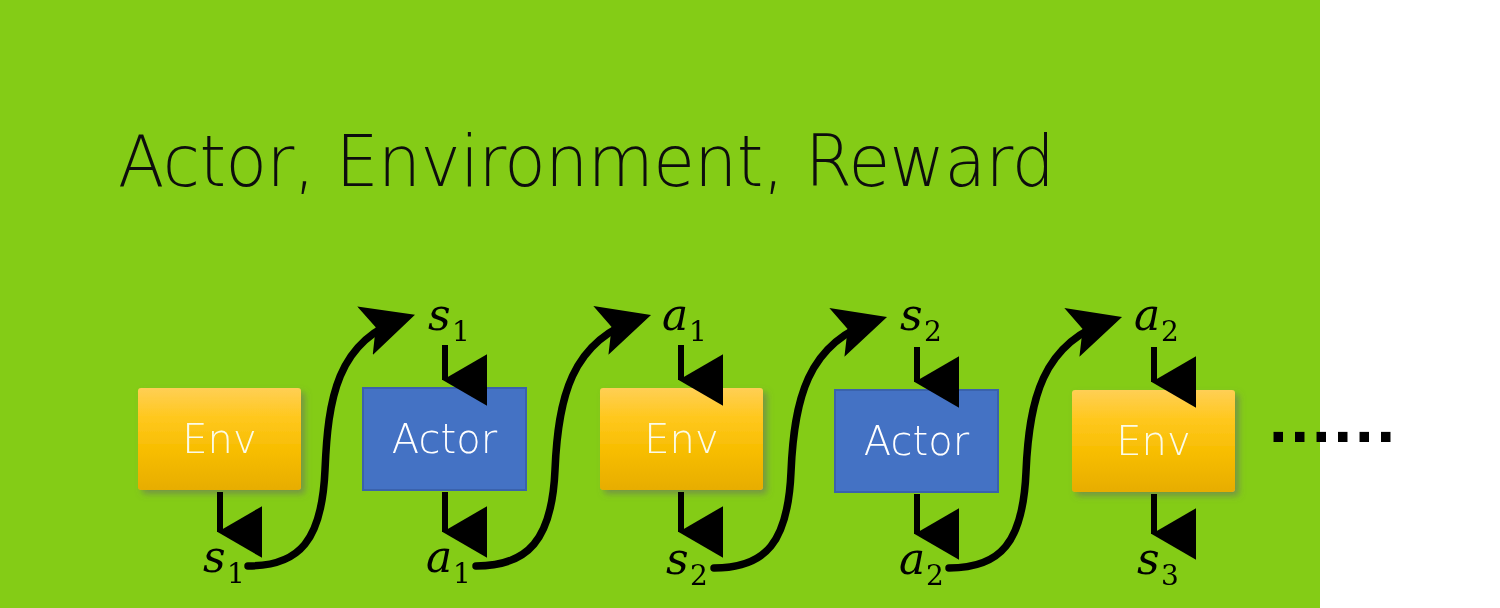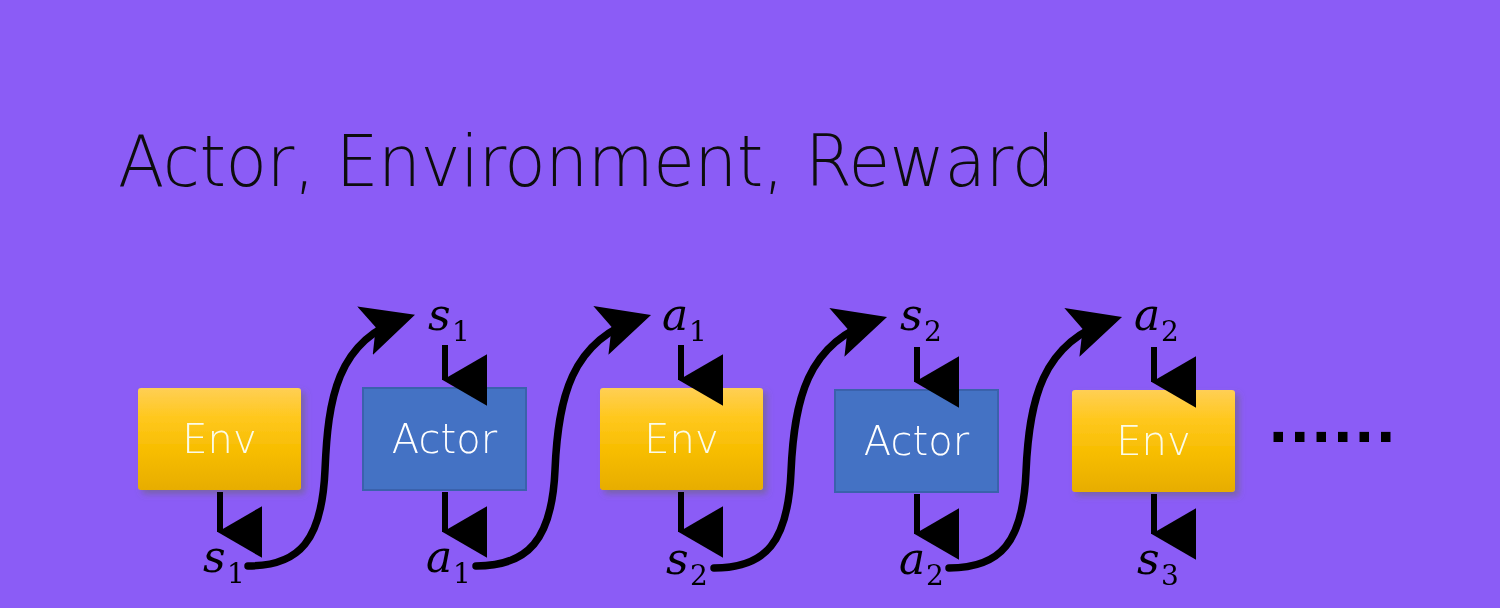--- a/index.html
+++ b/index.html
@@ -9,23 +9,23 @@
   }
   body {
     width: 1500px;
     height: 608px;
     overflow: hidden;
     font-family: "Liberation Sans", sans-serif;
     position: relative;
   }
   #slide {
     position: relative;
-    width: 1500px;
+    width: 1320px;
     height: 608px;
-    background: #8b5cf6;
+    background: #84cc16;
   }
   #slide-title {
     position: absolute;
     left: 118px;
     top: 118px;
     font-family: "DejaVu Sans", "Liberation Sans", sans-serif;
     font-weight: 300;
     font-size: 72px;
     line-height: 86px;
     color: #0d0d0d;

